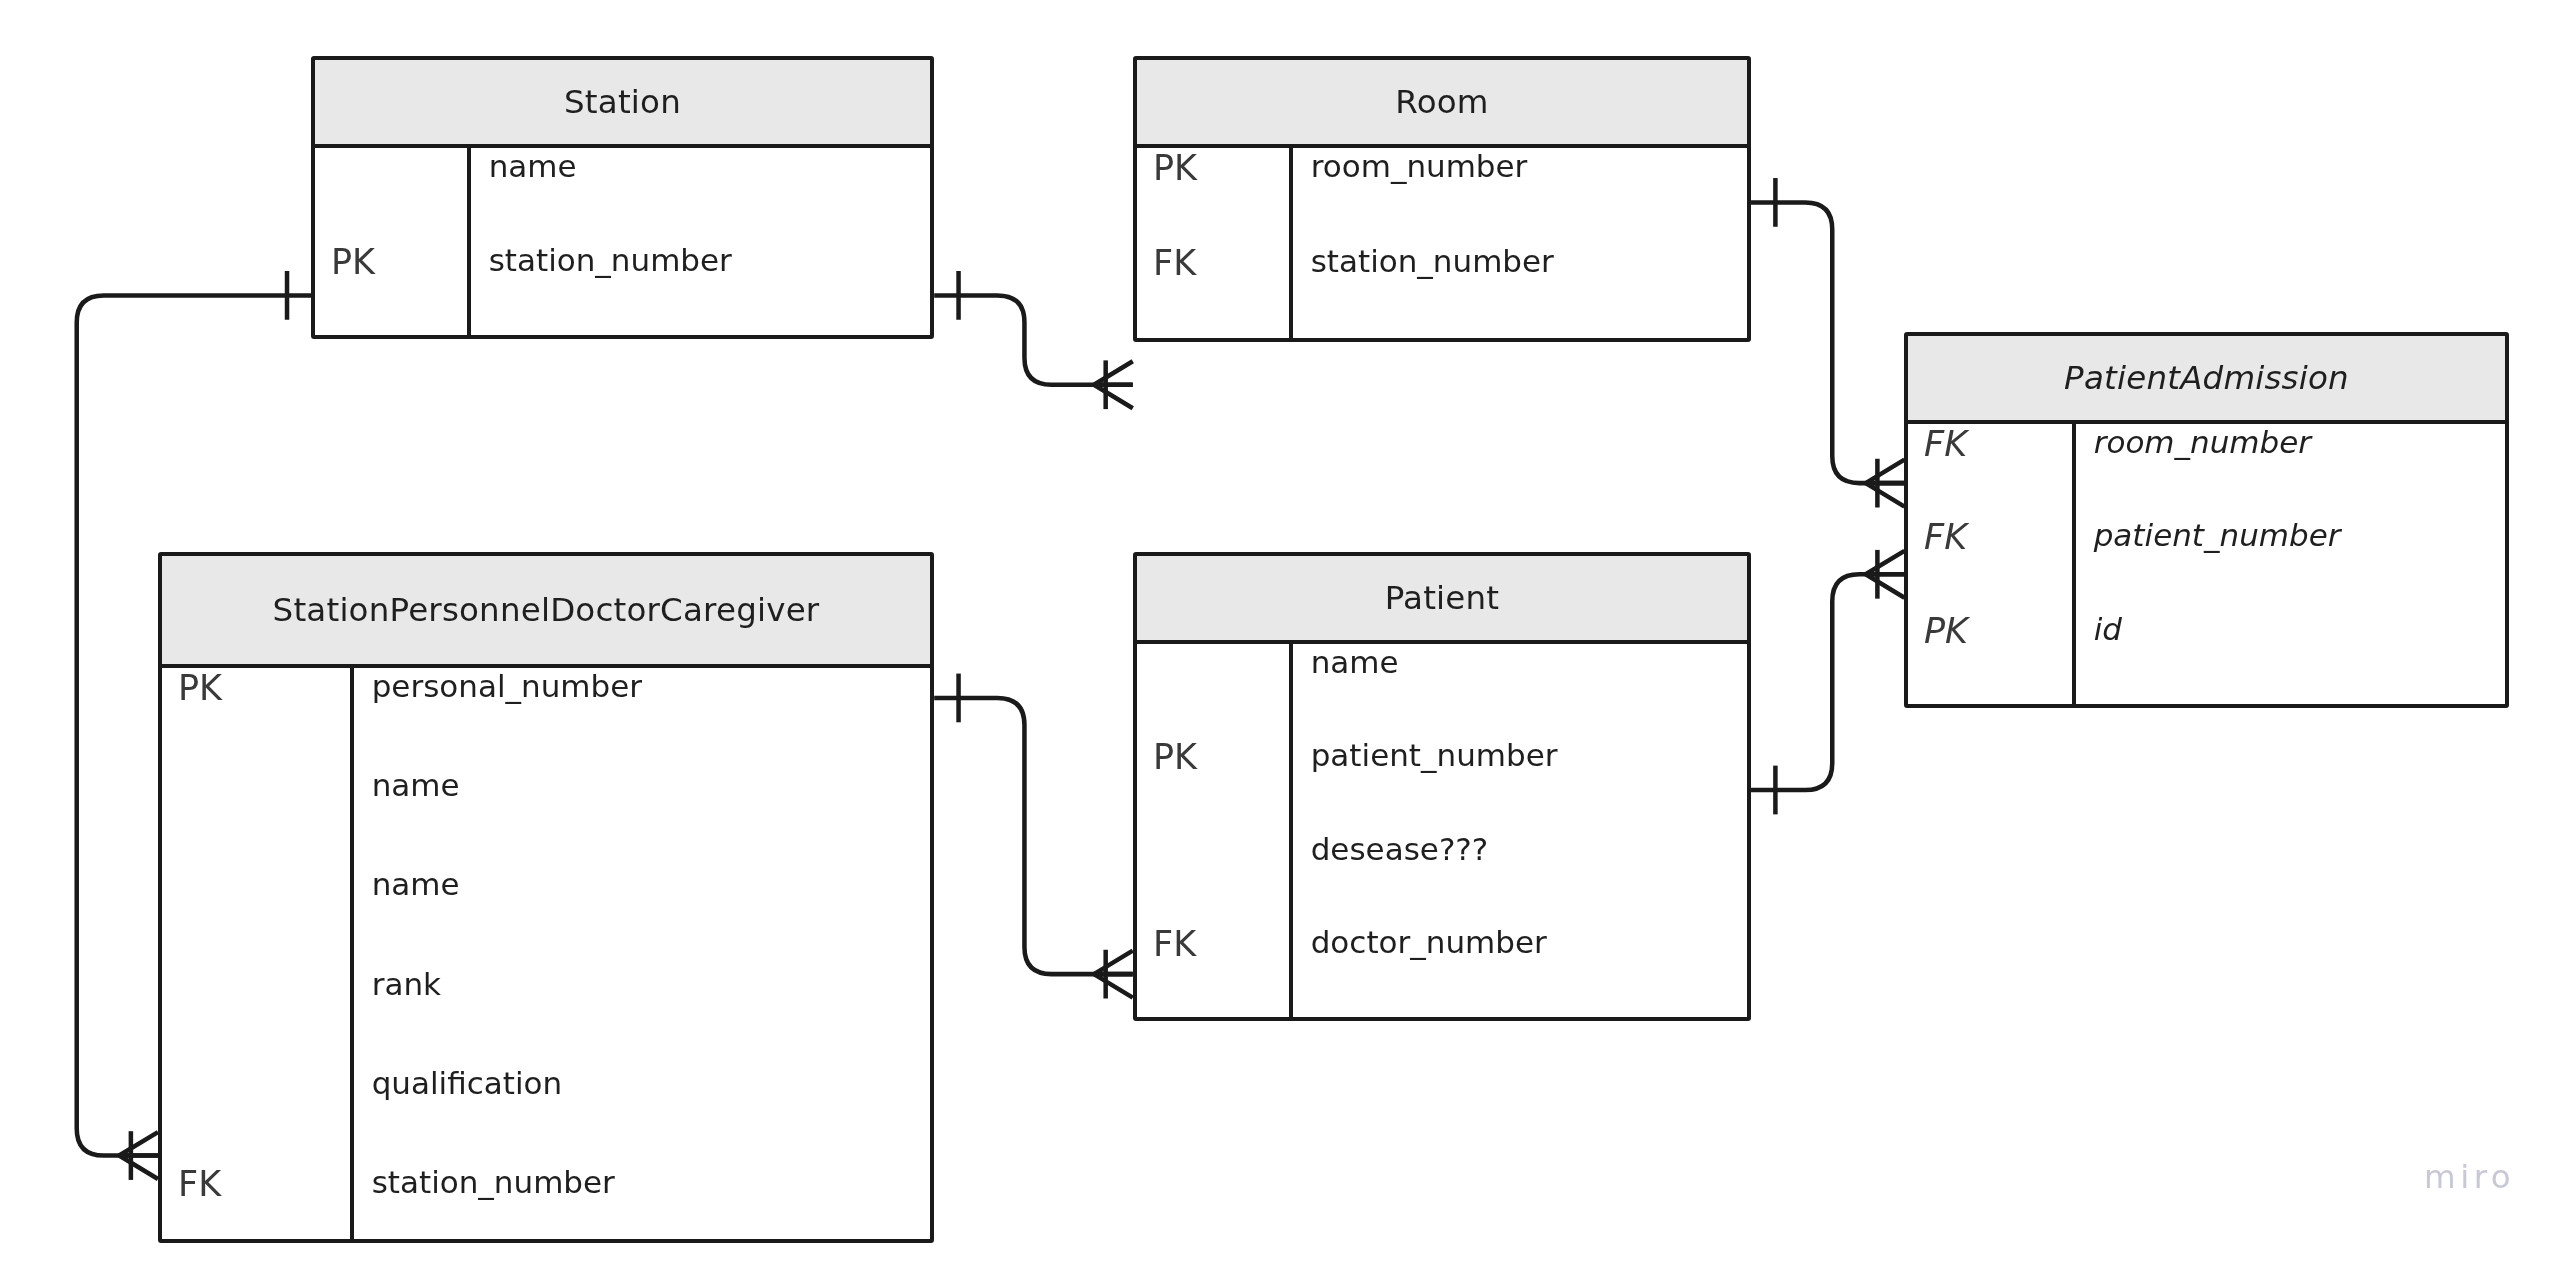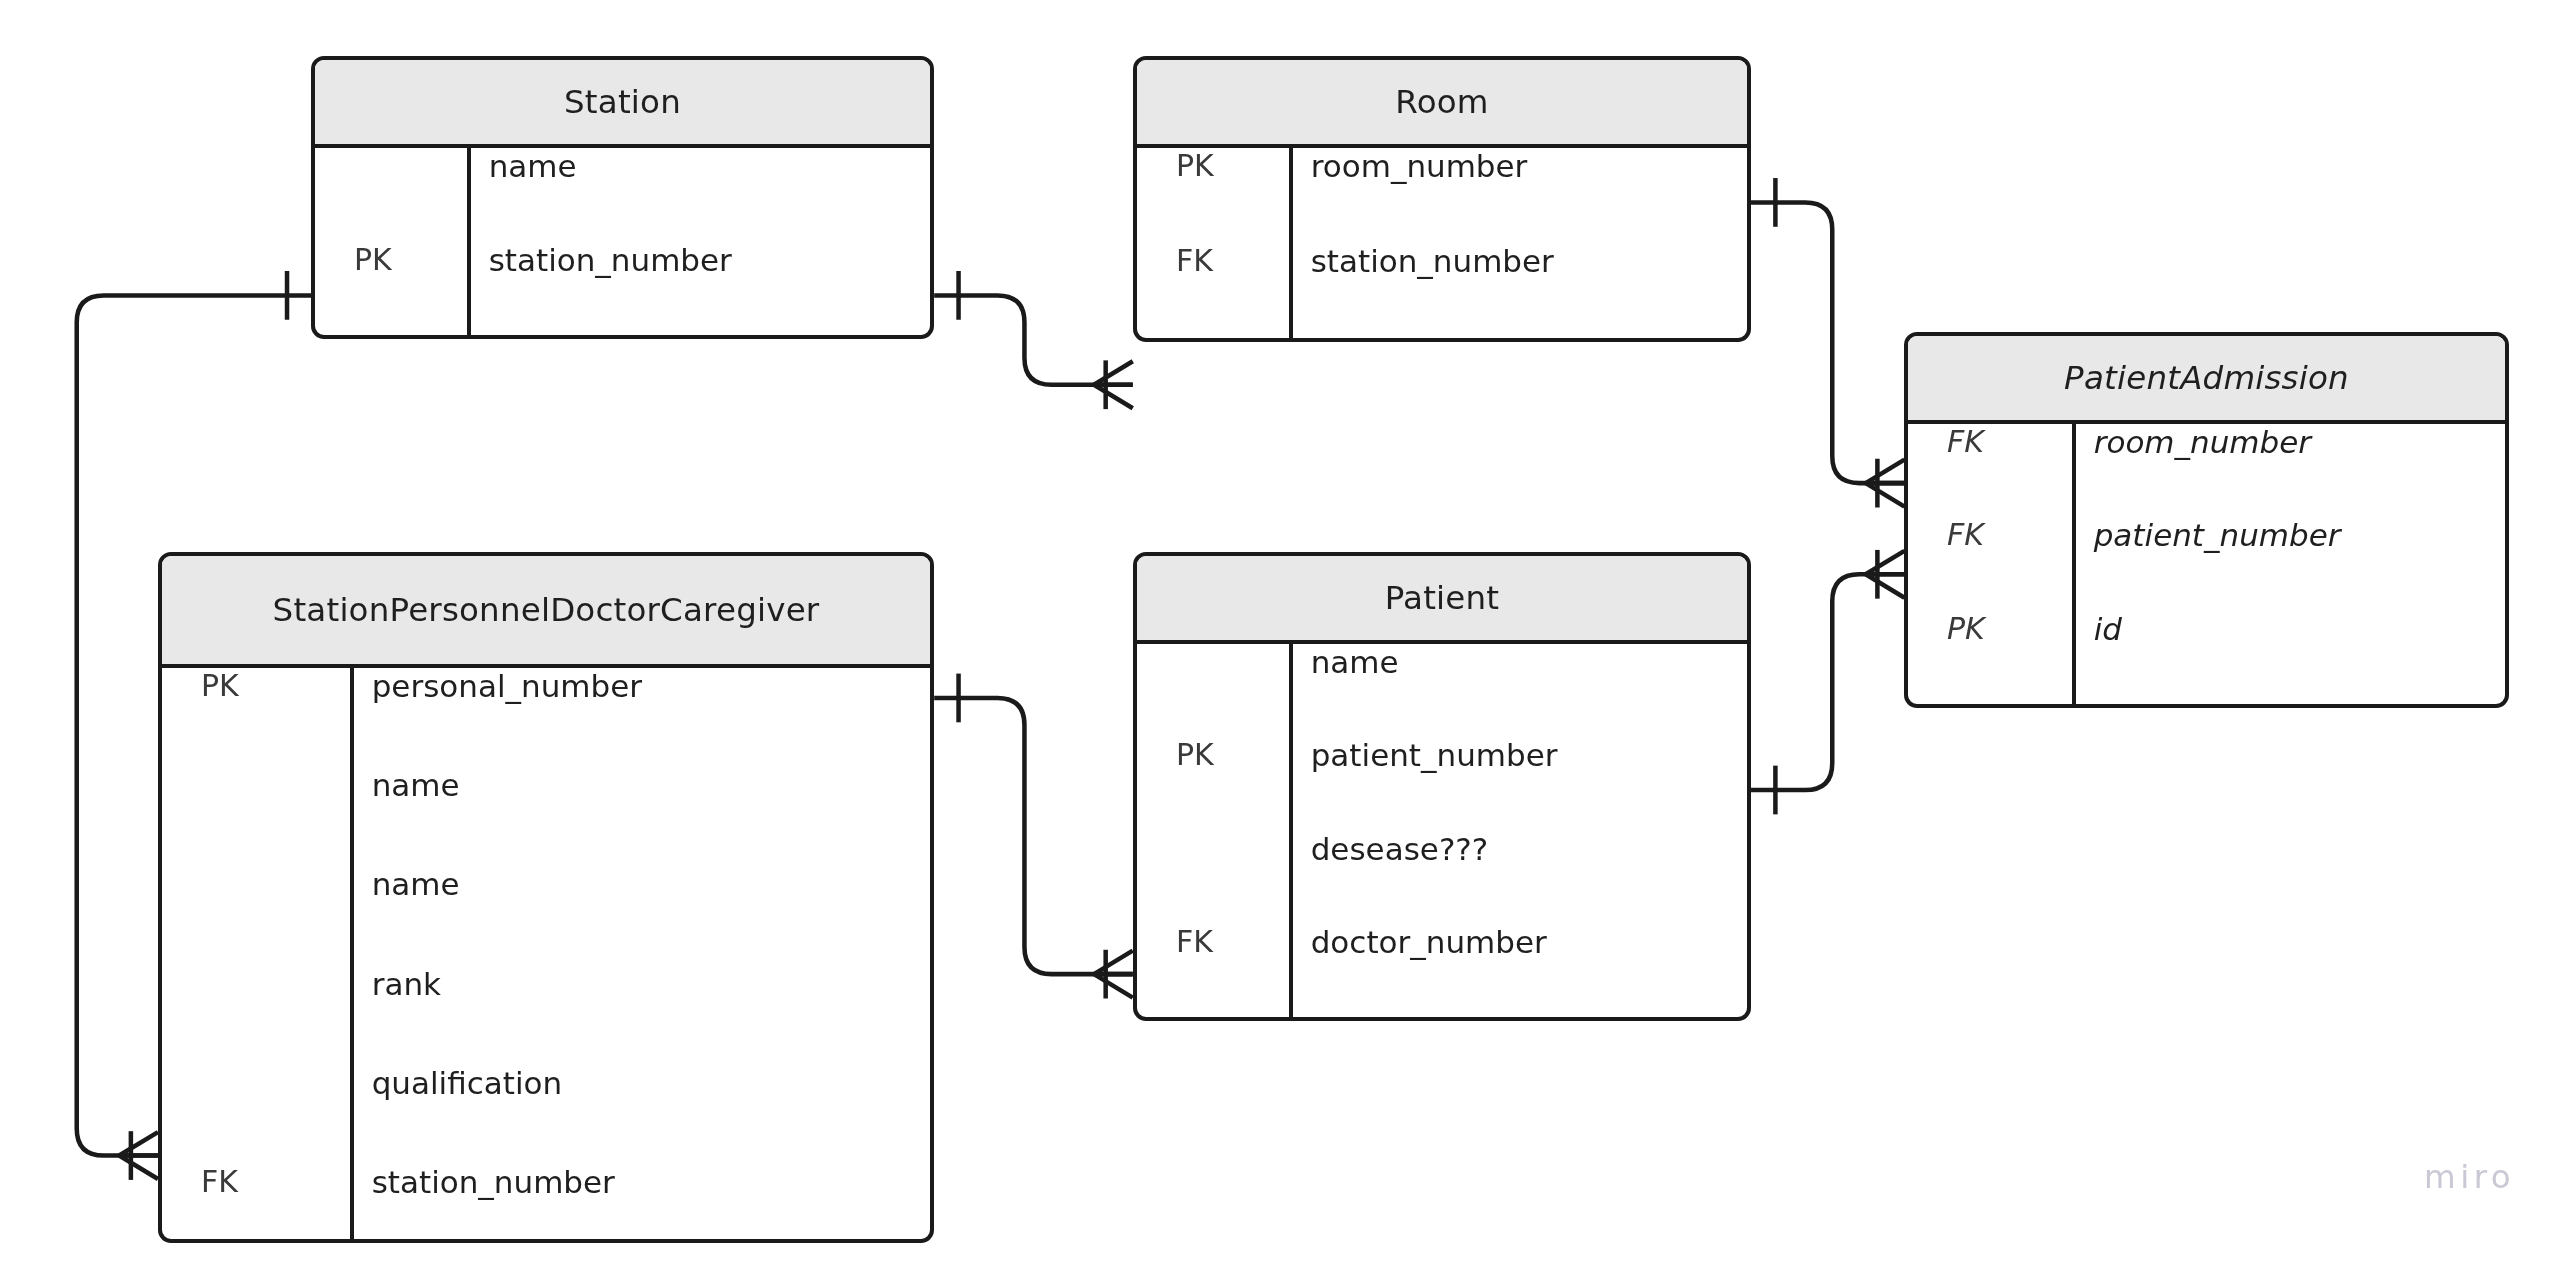--- a/index.html
+++ b/index.html
@@ -21,21 +21,21 @@
     position: absolute;
     left: 0; top: 0;
     width: 2576px;
     height: 1265px;
     pointer-events: none;
   }
   .entity {
     position: absolute;
     box-sizing: border-box;
     border: 4.5px solid #1a1a1a;
-    border-radius: 13px;
+    border-radius: 3px;
     background: #ffffff;
     overflow: hidden;
     z-index: 5;
   }
   .entity-header {
     box-sizing: border-box;
     background: #e8e8e8;
     border-bottom: 4.5px solid #1a1a1a;
     display: flex;
     align-items: center;
@@ -62,22 +62,22 @@
   .attr-row {
     display: flex;
     align-items: flex-start;
     flex: 1 1 0;
     min-height: 0;
   }
   .attr-key {
     box-sizing: border-box;
     flex: 0 0 auto;
     color: #3a3a3a;
-    font-size: 30px;
-    padding-left: 39px;
+    font-size: 35px;
+    padding-left: 16px;
     white-space: nowrap;
   }
   .attr-name {
     box-sizing: border-box;
     color: #1f1f1f;
     font-size: 31px;
     padding-left: 21.7px;
     white-space: nowrap;
   }
   .watermark {

